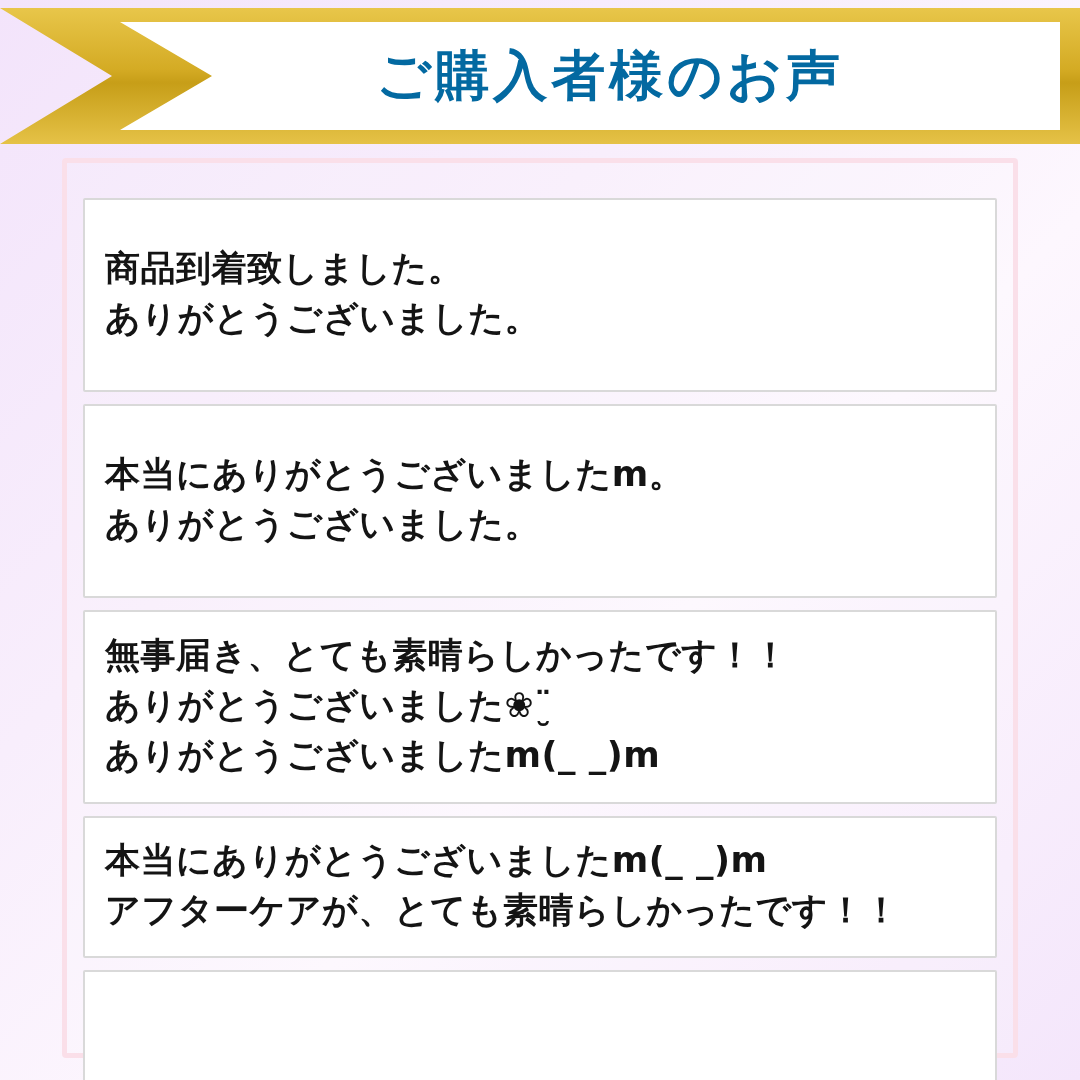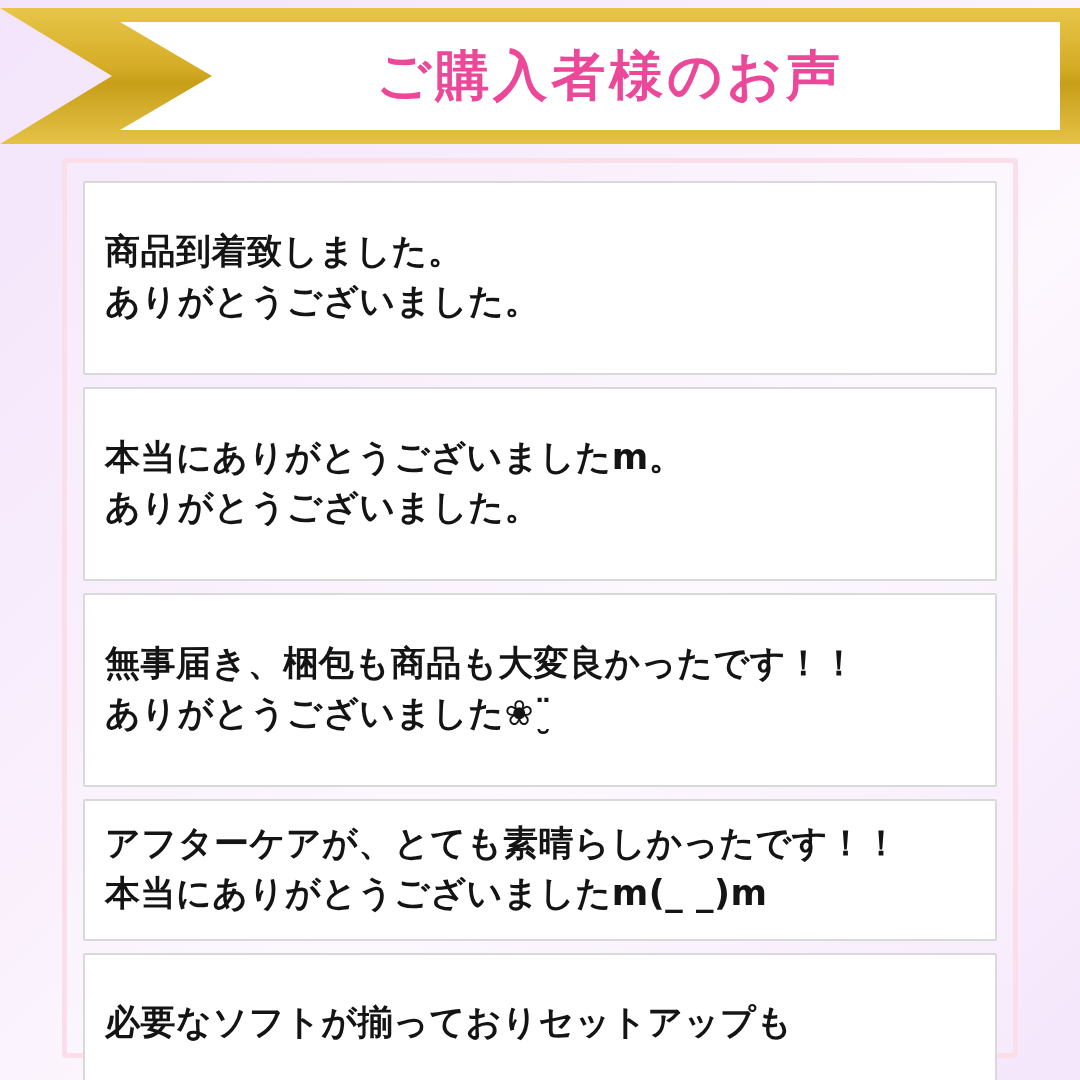--- a/index.html
+++ b/index.html
@@ -56,38 +56,38 @@
     background: #ffffff;
     -webkit-clip-path: polygon(0 0, 940px 0, 940px 108px, 0 108px, 92px 54px);
     clip-path: polygon(0 0, 940px 0, 940px 108px, 0 108px, 92px 54px);
     display: flex;
     align-items: center;
     justify-content: center;
   }
   .ribbon-title {
     font-size: 54px;
     font-weight: 700;
-    color: #ec4899;
+    color: #0369a1;
     letter-spacing: 4px;
     margin-left: 40px;
     white-space: nowrap;
   }
 
   
   .reviews-frame {
     position: absolute;
     top: 158px;
     left: 62px;
     width: 956px;
     height: 900px;
     box-sizing: border-box;
     border: 5px solid #fadfe9;
     border-radius: 4px;
     background: rgba(255,255,255,0.15);
-    padding: 18px 16px;
+    padding: 35px 16px;
     display: flex;
     flex-direction: column;
     gap: 12px;
   }
 
   .review-card {
     box-sizing: border-box;
     background: #ffffff;
     border: 2px solid #d9d9d9;
     border-radius: 2px;
@@ -130,27 +130,27 @@
       <div class="review-line">商品到着致しました。</div>
       <div class="review-line">ありがとうございました。</div>
     </div>
 
     <div class="review-card card-3lines">
       <div class="review-line">本当にありがとうございましたm。</div>
       <div class="review-line">ありがとうございました。</div>
     </div>
 
     <div class="review-card card-3lines">
-      <div class="review-line">無事届き、梱包も商品も大変良かったです！！</div>
+      <div class="review-line">無事届き、とても素晴らしかったです！！</div>
       <div class="review-line">ありがとうございました❀¨̮</div>
+      <div class="review-line">ありがとうございましたm(_ _)m</div>
     </div>
 
     <div class="review-card card-2lines">
+      <div class="review-line">本当にありがとうございましたm(_ _)m</div>
       <div class="review-line">アフターケアが、とても素晴らしかったです！！</div>
-      <div class="review-line">本当にありがとうございましたm(_ _)m</div>
     </div>
 
     <div class="review-card card-2lines">
-      <div class="review-line">必要なソフトが揃っておりセットアップも</div>
     </div>
 
   </div>
 </div>
 
 </body></html>

